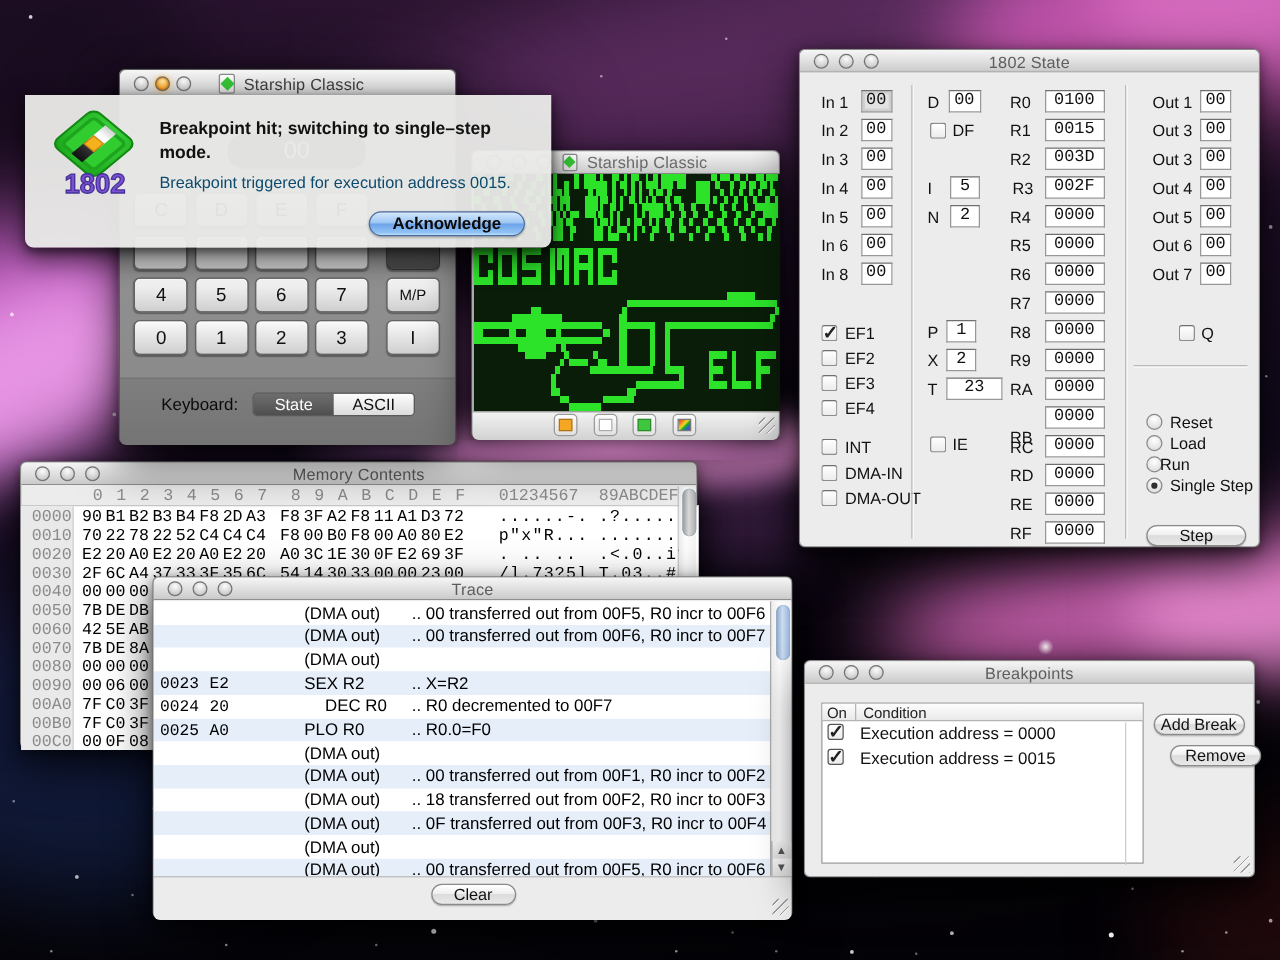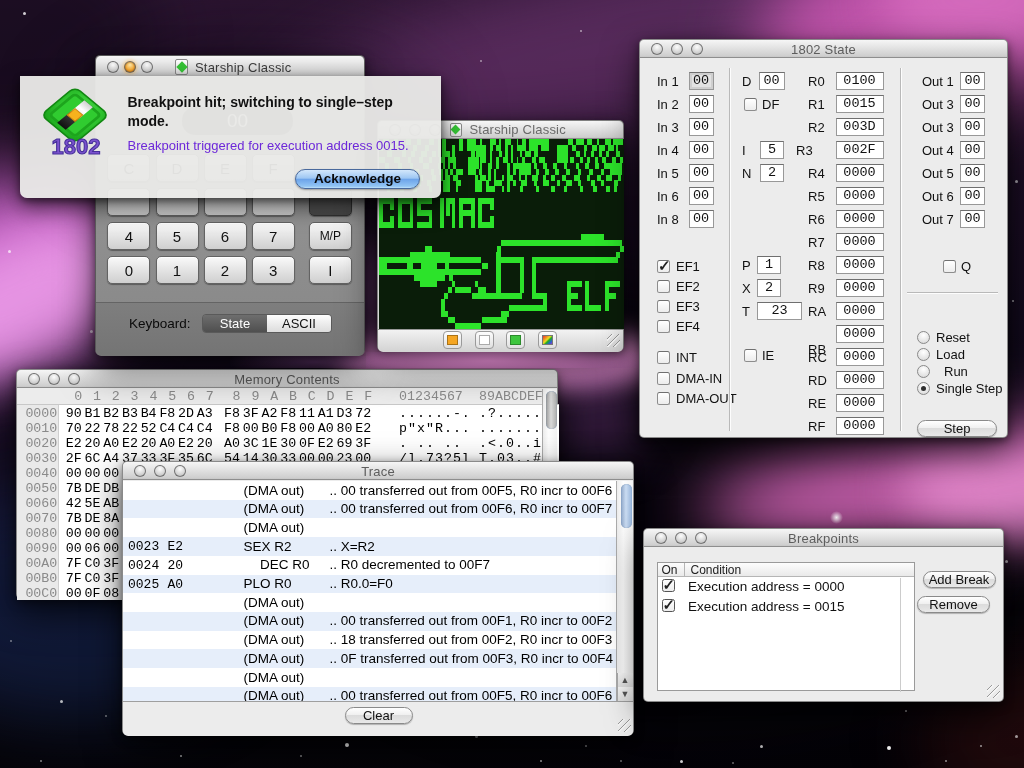--- a/index.html
+++ b/index.html
@@ -603,21 +603,21 @@
 <div class="lbl" style="left:102px;top:264px;">T</div>
 <div class="field" style="left:117px;top:262px;width:45px;height:17.5px">23</div>
 <div class="cb" style="left:103.5px;top:308.5px"></div>
 <div class="lbl" style="left:122px;top:307.5px;">IE</div>
 <div class="lbl" style="left:168px;top:34px;">R0</div>
 <div class="field" style="left:195.5px;top:32px;width:48px;height:17.5px">0100</div>
 <div class="lbl" style="left:168px;top:57px;">R1</div>
 <div class="field" style="left:195.5px;top:55px;width:48px;height:17.5px">0015</div>
 <div class="lbl" style="left:168px;top:80px;">R2</div>
 <div class="field" style="left:195.5px;top:78px;width:48px;height:17.5px">003D</div>
-<div class="lbl" style="left:156px;top:103px;">R3</div>
+<div class="lbl" style="left:170px;top:103px;">R3</div>
 <div class="field" style="left:195.5px;top:101px;width:48px;height:17.5px">002F</div>
 <div class="lbl" style="left:168px;top:126px;">R4</div>
 <div class="field" style="left:195.5px;top:124px;width:48px;height:17.5px">0000</div>
 <div class="lbl" style="left:168px;top:149px;">R5</div>
 <div class="field" style="left:195.5px;top:147px;width:48px;height:17.5px">0000</div>
 <div class="lbl" style="left:168px;top:172px;">R6</div>
 <div class="field" style="left:195.5px;top:170px;width:48px;height:17.5px">0000</div>
 <div class="lbl" style="left:168px;top:195px;">R7</div>
 <div class="field" style="left:195.5px;top:193px;width:48px;height:17.5px">0000</div>
 <div class="lbl" style="left:168px;top:218px;">R8</div>
@@ -651,21 +651,21 @@
 <div class="lbl" style="left:282px;top:172px;">Out 7</div>
 <div class="field" style="left:320px;top:170px;width:25px;height:17.5px">00</div>
 <div class="cb" style="left:302.5px;top:219.5px"></div>
 <div class="lbl" style="left:321px;top:218.5px;">Q</div>
 <div class="hline" style="left:267px;top:252px;width:91px"></div>
 <div class="radio" style="left:277px;top:291px"></div>
 <div class="lbl" style="left:296px;top:290px;">Reset</div>
 <div class="radio" style="left:277px;top:308px"></div>
 <div class="lbl" style="left:296px;top:307px;">Load</div>
 <div class="radio" style="left:277px;top:325px"></div>
-<div class="lbl" style="left:304px;top:324px;">Run</div>
+<div class="lbl" style="left:288px;top:324px;">Run</div>
 <div class="radio on" style="left:277px;top:342px"></div>
 <div class="lbl" style="left:296px;top:341px;">Single Step</div>
 <div class="btn" style="left:277px;top:380px;width:80px;height:17px">Step</div>
 </div>
 <div class="win" style="left:122px;top:461px;width:512px;height:274px;background:#ececec">
 <div class="tbar" style="height:18px"></div>
 <div class="ttext" style="top:2px">Trace</div>
 <div class="tl" style="left:11px;top:3px"></div>
 <div class="tl" style="left:31px;top:3px"></div>
 <div class="tl" style="left:51px;top:3px"></div>
@@ -742,21 +742,21 @@
         <span class="abs" style="left:33px;top:0px">Condition</span>
         <span class="abs" style="left:26.5px;top:0;width:1px;height:14px;background:#b5b5b5"></span>
       </div>
 <div class="cb on" style="left:4px;top:16px;border-color:#555"></div>
 <div class="lbl" style="left:30.5px;top:16px;font-size:13.5px">Execution address = 0000</div>
 <div class="cb on" style="left:4px;top:36px;border-color:#555"></div>
 <div class="lbl" style="left:30.5px;top:36px;font-size:13.5px">Execution address = 0015</div>
 <div class="abs" style="right:13px;top:15px;width:1px;height:114px;background:#ccc"></div>
 </div>
 <div class="btn" style="left:278.5px;top:41.5px;width:73px;height:17.5px">Add Break</div>
-<div class="btn" style="left:273px;top:66.5px;width:73px;height:17.5px">Remove</div>
+<div class="btn" style="left:292px;top:66.5px;width:73px;height:17.5px">Remove</div>
 <div class="grip" style="right:3px;bottom:3px"></div>
 </div>
 <div class="abs" style="left:230px;top:356px;width:140px;height:12px;background:radial-gradient(ellipse 70% 150% at 60% 50%,rgba(130,75,140,.35),rgba(0,0,0,0) 90%)"></div>
 <div class="abs" style="left:366px;top:352px;width:272px;height:16px;background:radial-gradient(ellipse 60% 160% at 45% 55%,rgba(205,125,190,.6),rgba(175,100,165,.4) 55%,rgba(120,60,120,.15) 82%,rgba(0,0,0,0) 100%)"></div>
 <div class="abs" style="left:19.5px;top:76px;width:421px;height:122px;background:rgba(233,233,231,.96);border-radius:0 0 7px 7px;box-shadow:0 9px 22px rgba(0,0,0,.6),0 3px 7px rgba(0,0,0,.45)">
 <svg class="abs" style="left:20px;top:12px" width="70" height="72" viewBox="0 0 70 72">
 <defs>
         <linearGradient id="stripe" x1="0" y1="0" x2="1" y2="0">
 <stop offset="0" stop-color="#101010"></stop>
           <stop offset="0.42" stop-color="#3a3a3a"></stop>
@@ -774,14 +774,14 @@
 <rect x="-20" y="-20" width="40" height="40" rx="6" transform="rotate(45)" fill="url(#gg)" stroke="#128812" stroke-width="1.5"></rect>
 <rect x="-15" y="-15" width="30" height="30" rx="3" transform="rotate(45)" fill="#30cc30" stroke="#1da51d" stroke-width="2.5"></rect>
 <g transform="rotate(-45)">
           <rect x="-16" y="-5" width="32" height="10" fill="url(#stripe)"></rect>
         </g>
 <rect x="-4.5" y="-4.5" width="9" height="9" transform="rotate(45)" fill="#f6b21d" stroke="#cc8810" stroke-width="1"></rect>
 </g>
 <text x="36" y="66" text-anchor="middle" font-family="Liberation Sans,sans-serif" font-size="22" font-weight="bold" fill="#7b51cf" stroke="#46309a" stroke-width="1.1" letter-spacing="0">1802</text>
 </svg>
 <div class="abs" style="left:108px;top:17px;width:300px;font-size:14px;font-weight:bold;color:#111;line-height:18.5px">Breakpoint hit; switching to single–step mode.</div>
-<div class="abs" style="left:108px;top:62px;width:310px;font-size:13px;color:#6d28d9">Breakpoint triggered for execution address 0015.</div>
+<div class="abs" style="left:108px;top:62px;width:310px;font-size:13px;color:#0c4a6e">Breakpoint triggered for execution address 0015.</div>
 <div class="abs" style="left:275.5px;top:92.5px;width:125px;height:20px;border-radius:10.5px;border:1px solid #49699c;background:linear-gradient(#d3e7fb,#9ec7f3 45%,#6da4ea 52%,#91c4f4 90%,#bfe1fa);font-size:13.5px;font-weight:600;color:#0a0a0a;display:flex;align-items:center;justify-content:center;box-shadow:0 1px 2px rgba(0,0,0,.35)">Acknowledge</div>
 </div>
 </body></html>

